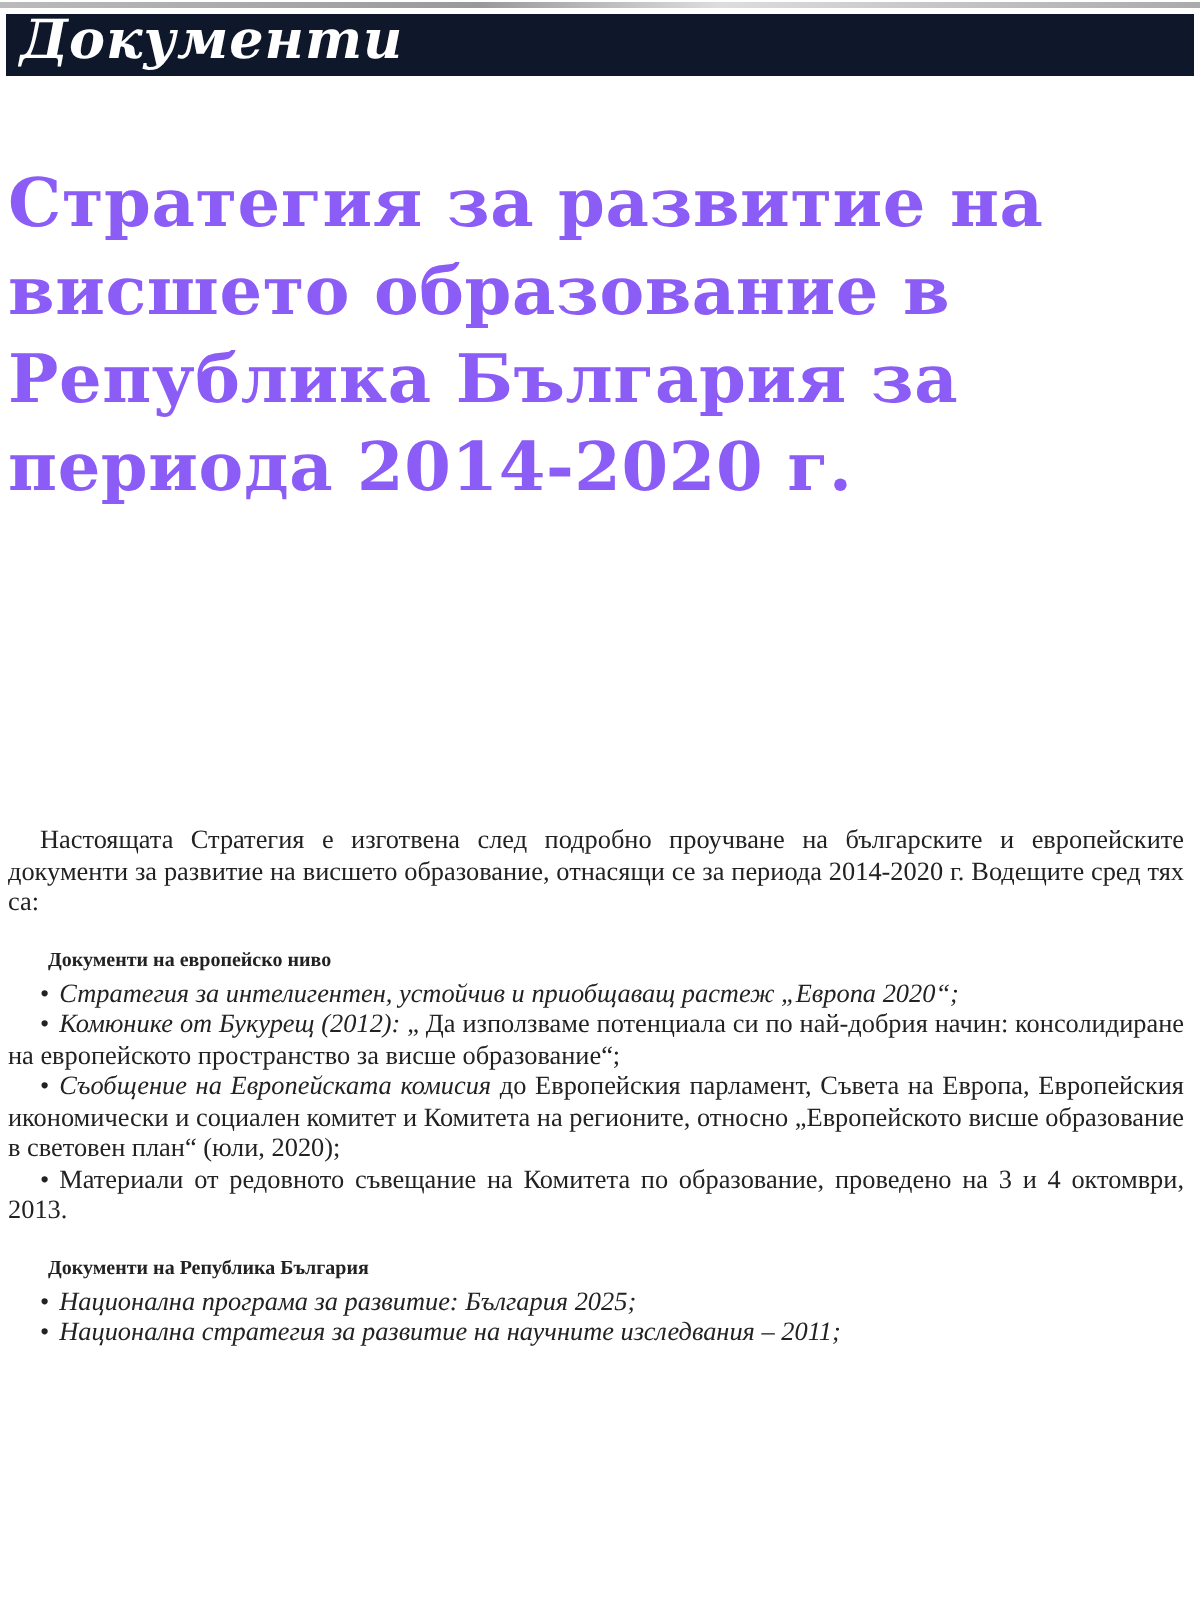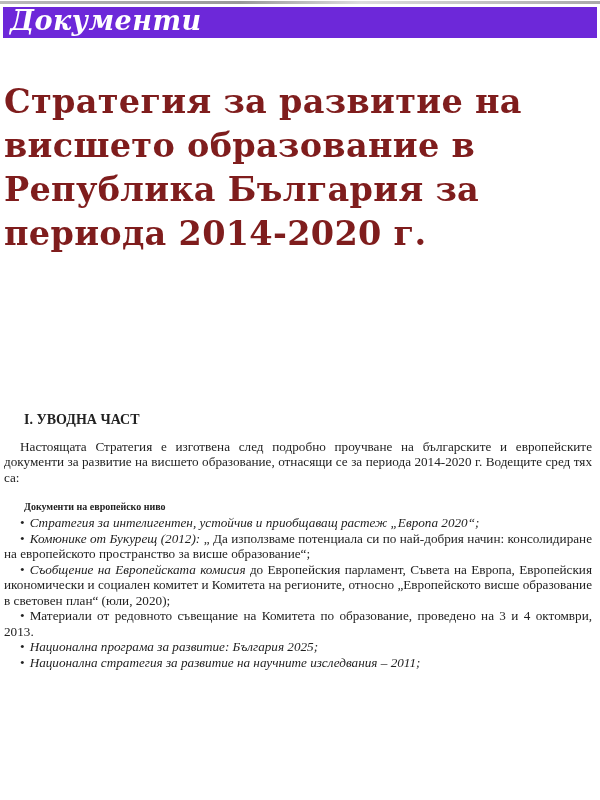--- a/index.html
+++ b/index.html
@@ -7,31 +7,31 @@
     width: 600px; height: 800px; overflow: hidden; position: relative;
     font-family: "DejaVu Serif", "Liberation Serif", serif;
     color: #111;
   }
   .top-rule {
     position: absolute; left: 0; top: 1px; width: 600px; height: 3px;
     background: linear-gradient(to right, #bbb, #999 40%, #ddd 60%, #aaa);
   }
   .section-bar {
     position: absolute; left: 3px; top: 7px; width: 594px; height: 31px;
-    background: #6d28d9;
+    background: #0f172a;
   }
   .section-bar-label {
     position: absolute; left: 7px; top: -2px;
     font-family: "DejaVu Serif", serif; font-style: italic; font-weight: bold;
     font-size: 27px; color: #fff; letter-spacing: 0.5px;
   }
   .doc-title {
     position: absolute; left: 4px; top: 80px; width: 590px; margin: 0;
     font-family: "DejaVu Serif", "Liberation Serif", serif; font-weight: bold;
-    font-size: 33.5px; line-height: 44px; color: #7f1d1d; letter-spacing: 0.3px;
+    font-size: 33.5px; line-height: 44px; color: #8b5cf6; letter-spacing: 0.3px;
   }
   .body {
     position: absolute; left: 20px; top: 412px; width: 572px;
     font-family: "Liberation Serif", serif; font-size: 13.2px; line-height: 15.5px;
     color: #222;
   }
   .h1 { font-weight: bold; font-size: 14px; margin: 0 0 11px 4px; }
   .h2 { font-weight: bold; font-size: 15px; margin: 0 0 0 4px; line-height: 16px; }
   .p {
     margin: 0 0 0 -16px; text-indent: 16px; text-align: justify;
@@ -53,36 +53,36 @@
 </div>
 
 <h1 class="doc-title">
   <span>Стратегия за развитие на</span><br>
   <span>висшето образование в</span><br>
   <span>Република България за</span><br>
   <span>периода 2014-2020 г.</span>
 </h1>
 
 <div class="body">
-  <div class="h1">I. УВОДНА ЧАСТ</div>
   <p class="p">Настоящата Стратегия е изготвена след подробно проучване на българските и европейските документи за развитие на висшето образование, отнасящи се за периода 2014-2020 г. Водещите сред тях са:</p>
 
   <div class="h3">Документи на европейско ниво</div>
   <p class="bullet">
     <span class="dot">•</span><span class="it">Стратегия за интелигентен, устойчив и приобщаващ растеж „Европа 2020“;</span><span></span>
   </p>
   <p class="bullet">
     <span class="dot">•</span><span class="it">Комюнике от Букурещ (2012):</span><span> „ Да използваме потенциала си по най-добрия начин: консолидиране на европейското пространство за висше образование“;</span>
   </p>
   <p class="bullet">
     <span class="dot">•</span><span class="it">Съобщение на Европейската комисия</span><span> до Европейския парламент, Съвета на Европа, Европейския икономически и социален комитет и Комитета на регионите, относно „Европейското висше образование в световен план“ (юли, 2020);</span>
   </p>
   <p class="bullet">
     <span class="dot">•</span><span class="it"></span><span>Материали от редовното съвещание на Комитета по образование, проведено на 3 и 4 октомври, 2013.</span>
   </p>
 
+  <div class="h3">Документи на Република България</div>
   <p class="bullet">
     <span class="dot">•</span><span class="it">Национална програма за развитие: България 2025;</span><span></span>
   </p>
   <p class="bullet">
     <span class="dot">•</span><span class="it">Национална стратегия за развитие на научните изследвания – 2011;</span><span></span>
   </p>
 </div>
 
 </body></html>

